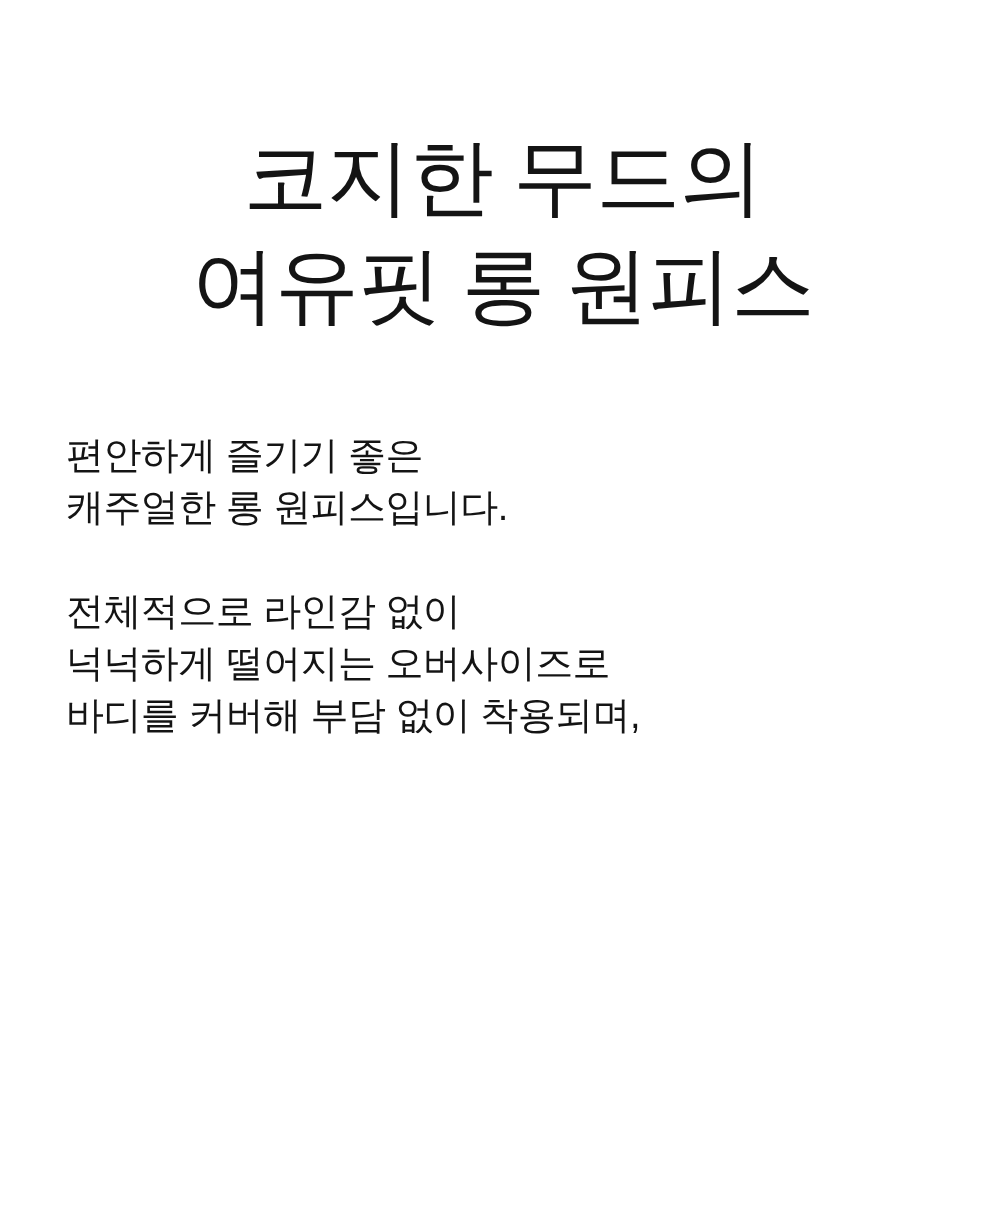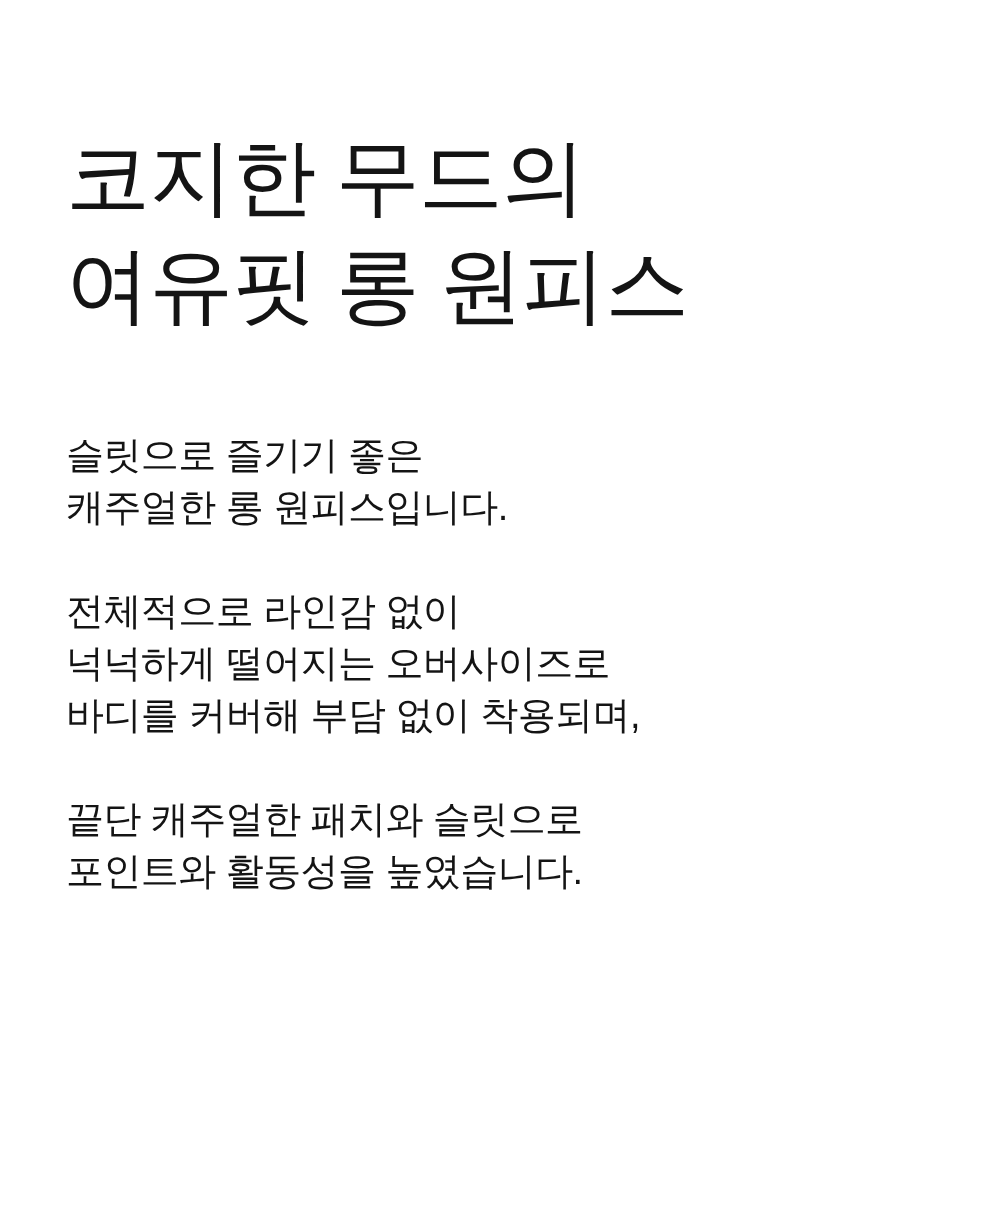--- a/index.html
+++ b/index.html
@@ -20,20 +20,21 @@
       color: #141414;
     }
     .headline {
       margin: 0 0 90px 0;
       font-family: "Liberation Serif", "DejaVu Serif", serif;
       font-weight: 400;
       font-size: 84px;
       line-height: 1.28;
       letter-spacing: -0.01em;
       color: #141414;
+      text-align: center;
     }
     .headline .bold {
       font-weight: 400;
     }
     .body-text {
       margin: 0 0 52px 0;
       font-family: "Liberation Sans", "DejaVu Sans", sans-serif;
       font-weight: 400;
       font-size: 38px;
       line-height: 52px;
@@ -45,24 +46,22 @@
 </head>
 <body>
 
 <div class="page">
 
   <h1 class="headline">
     <span>코지한 무드의</span><br>
     <span>여유핏 </span><span class="bold">롱 원피스</span>
   </h1>
 
-  <p class="body-text">슬릿으로 즐기기 좋은
+  <p class="body-text">편안하게 즐기기 좋은
 캐주얼한 롱 원피스입니다.</p>
 
 
   <p class="body-text">전체적으로 라인감 없이
 넉넉하게 떨어지는 오버사이즈로
 바디를 커버해 부담 없이 착용되며,</p>
 
-  <p class="body-text">끝단 캐주얼한 패치와 슬릿으로
-포인트와 활동성을 높였습니다.</p>
 
 </div>
 
 </body></html>

